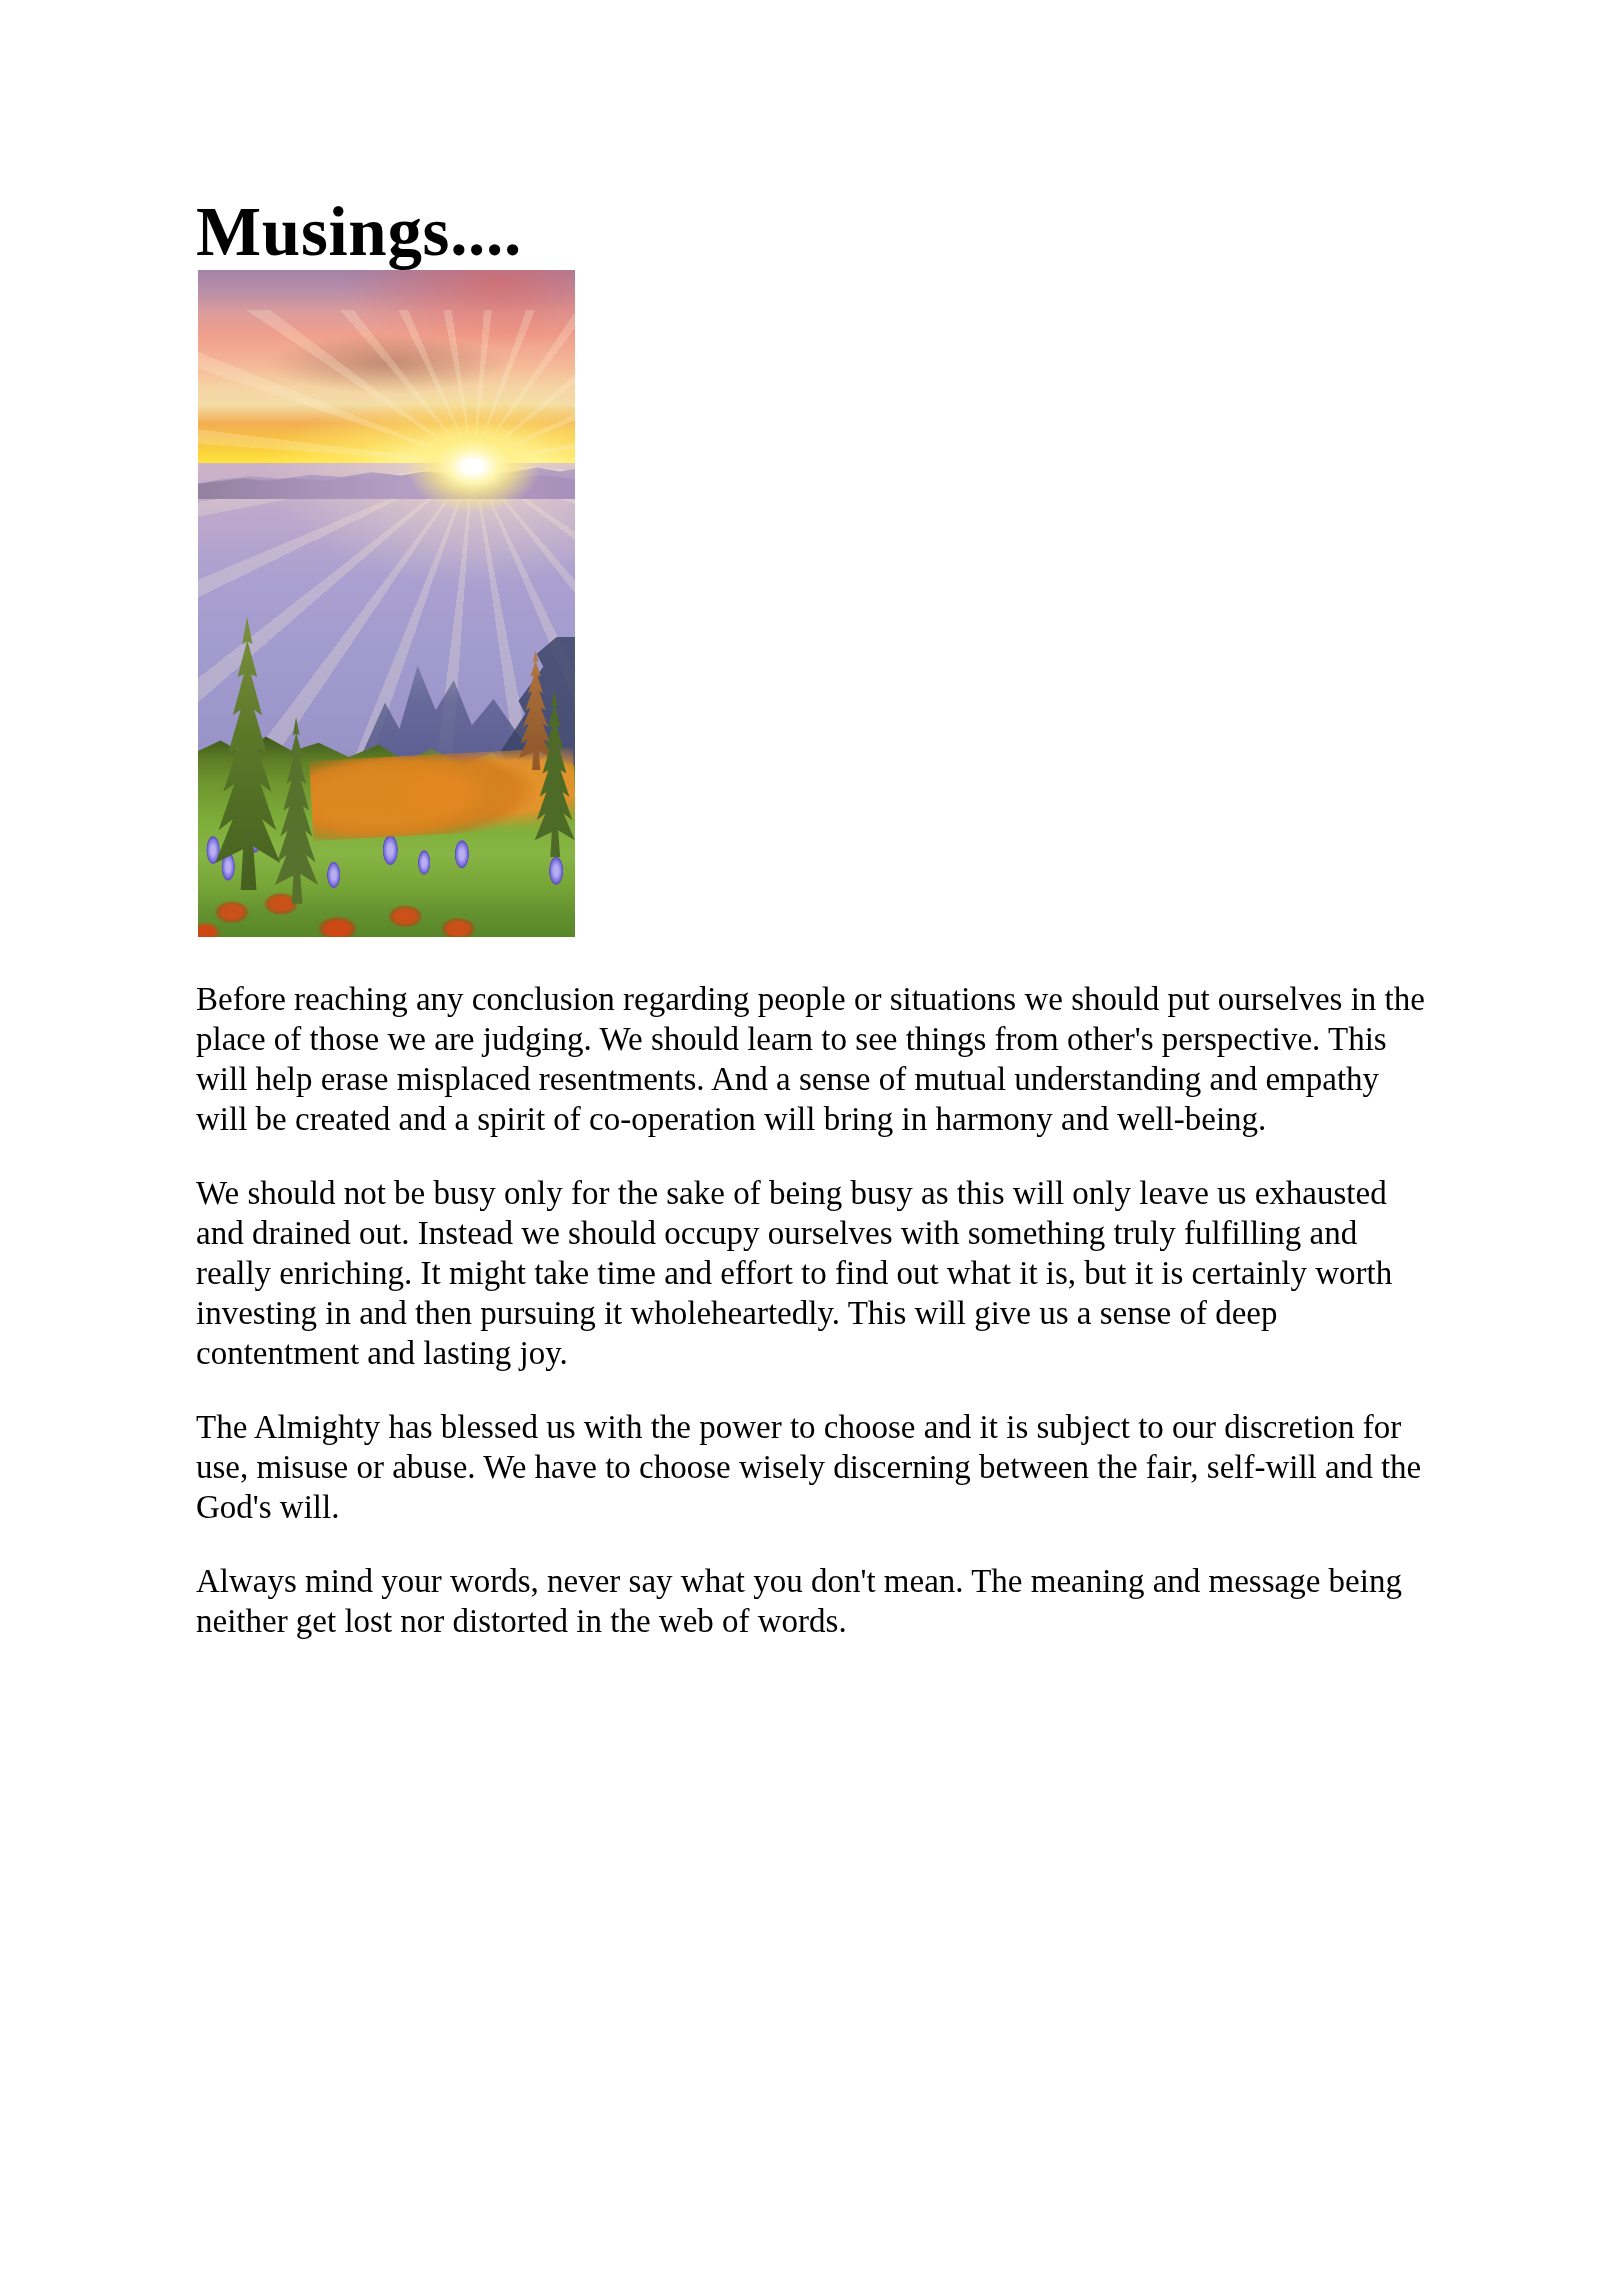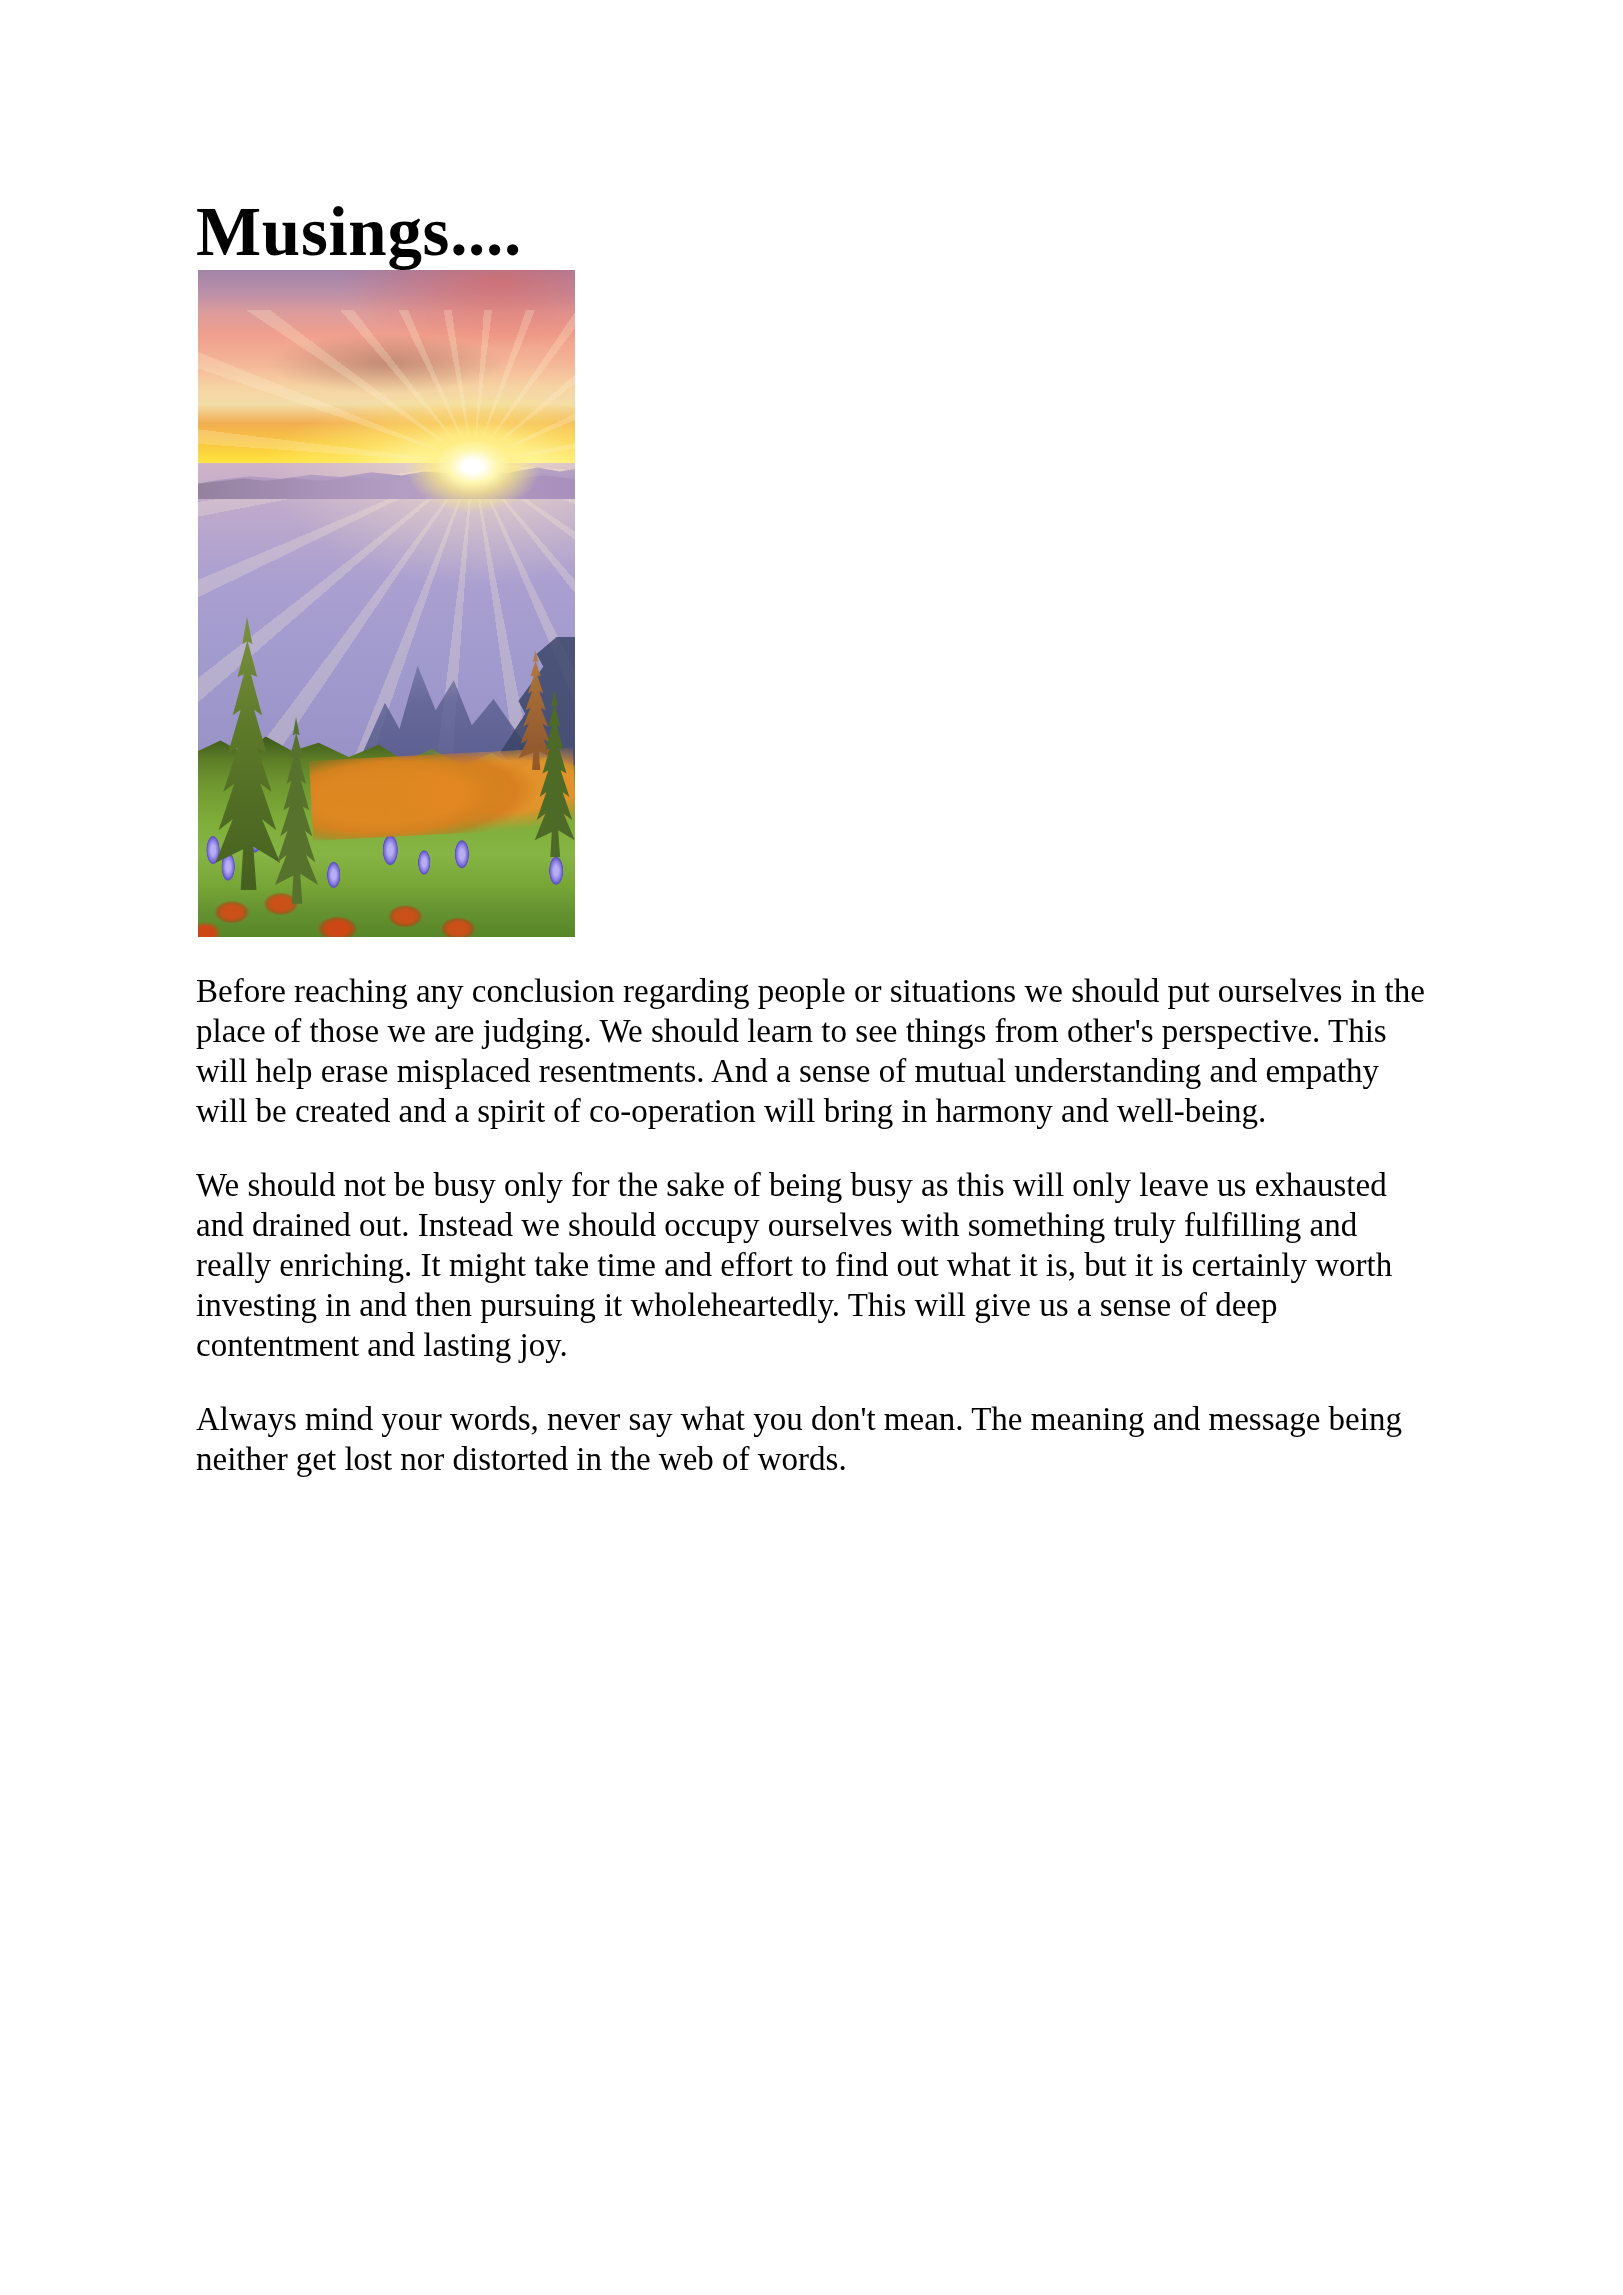--- a/index.html
+++ b/index.html
@@ -76,21 +76,21 @@
     background:linear-gradient(180deg,#7c9140 0%,#5d7a2a 40%,var(--forest) 100%);}
   .spruce2{left:19%;top:67%;width:14%;height:28%;background:#56722c;}
   .orange-tree{left:84%;top:57%;width:11%;height:18%;opacity:.95;
     background:linear-gradient(180deg,#b8793a,#8f5526);}
   .right-spruce{left:88%;top:63%;width:13%;height:25%;background:#4d6b26;}
   .sun{left:55%;top:22.5%;width:36%;height:14%;
     background:radial-gradient(closest-side, var(--sun) 0 14%, #fff6ae 36%,
       rgba(255,238,130,.7) 58%, rgba(255,230,110,0) 100%);}
   
   .content{position:absolute;left:196px;top:971px;width:1296px;}
-  .content p{margin:0 0 34px 0;font-size:33px;line-height:40px;white-space:pre-line;}
+  .content p{margin:8px 0 34px 0;font-size:33px;line-height:40px;white-space:pre-line;}
 </style>
 </head>
 <body>
 
 <div class="page">
 
   <h1 class="title">Musings....</h1>
 
   <div class="photo">
     <div class="layer sky"></div>
@@ -112,18 +112,21 @@
   <div class="content">
     <p>Before reaching any conclusion regarding people or situations we should put ourselves in the
 place of those we are judging. We should learn to see things from other's perspective. This
 will help erase misplaced resentments. And a sense of mutual understanding and empathy
 will be created and a spirit of co-operation will bring in harmony and well-being.</p>
     <p>We should not be busy only for the sake of being busy as this will only leave us exhausted
 and drained out. Instead we should occupy ourselves with something truly fulfilling and
 really enriching. It might take time and effort to find out what it is, but it is certainly worth
 investing in and then pursuing it wholeheartedly. This will give us a sense of deep
 contentment and lasting joy.</p>
+    <p>The Almighty has blessed us with the power to choose and it is subject to our discretion for
+use, misuse or abuse. We have to choose wisely discerning between the fair, self-will and the
+God's will.</p>
     <p>Always mind your words, never say what you don't mean. The meaning and message being
 neither get lost nor distorted in the web of words.</p>
   </div>
 
 </div>
 
 
 </body></html>

